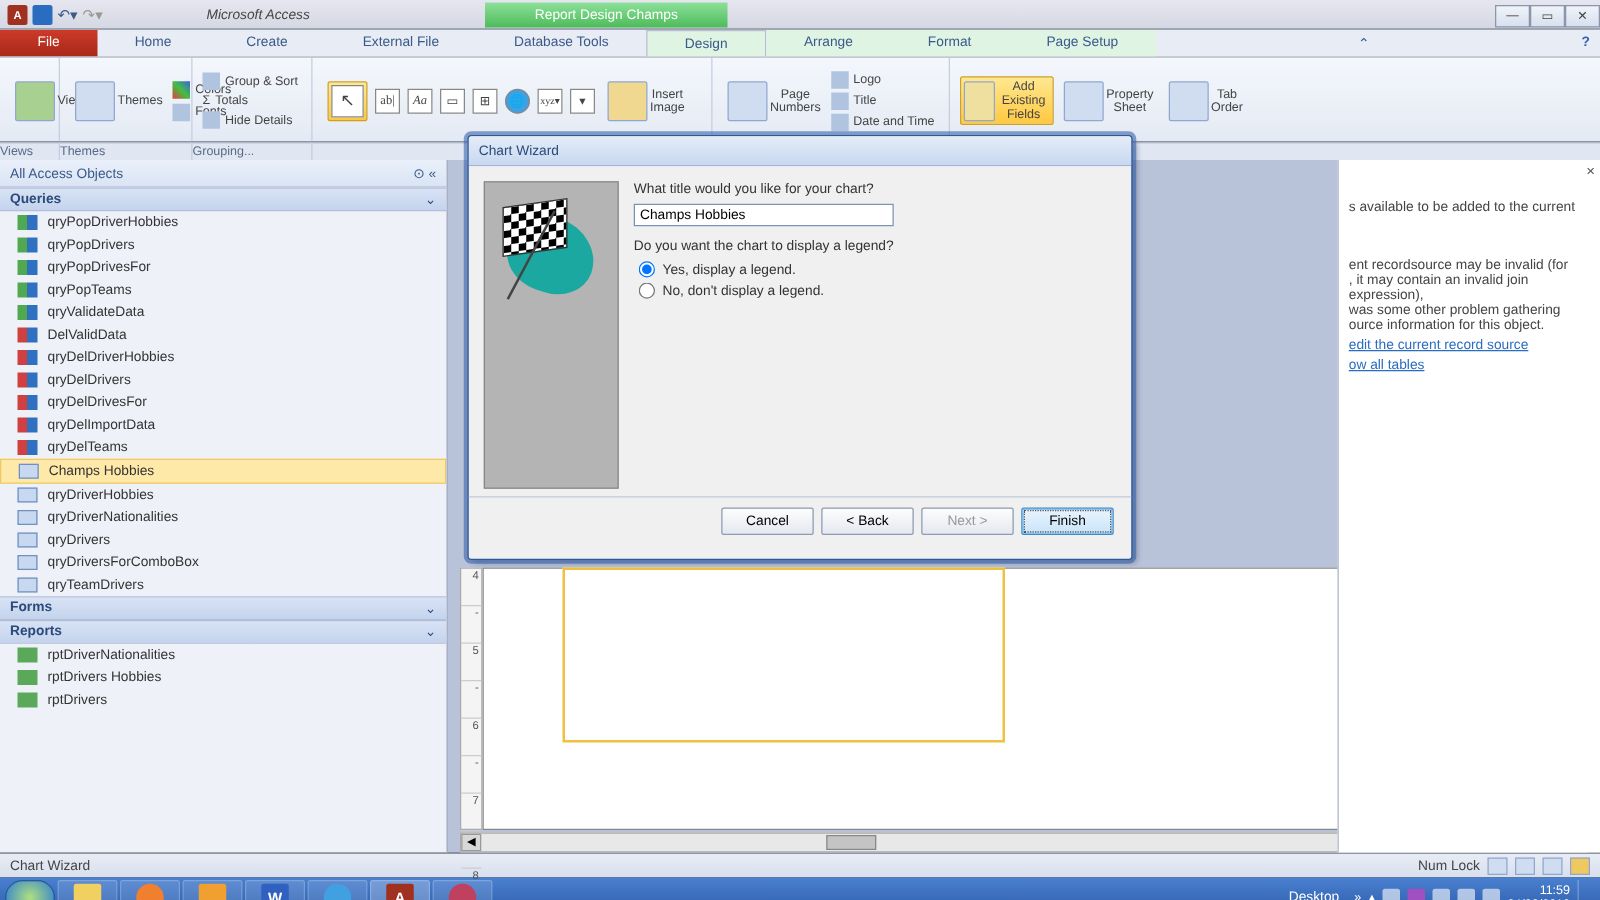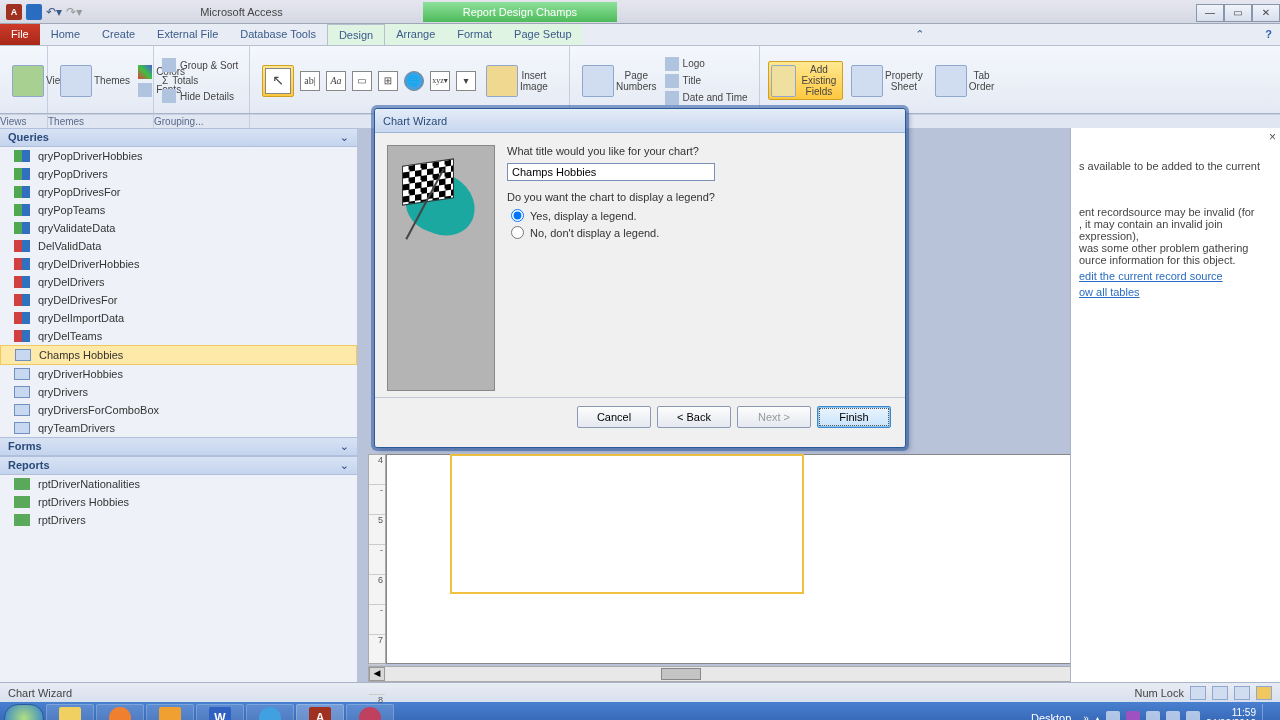--- a/index.html
+++ b/index.html
@@ -3,28 +3,28 @@
 <meta charset="utf-8">
 <style>
 * { margin: 0; padding: 0; box-sizing: border-box; font-family: "Segoe UI", Tahoma, sans-serif; }
 body { width: 1280px; height: 720px; overflow: hidden; background: #000; position: relative; }
 
 
 .titlebar { height: 24px; background: linear-gradient(#e6e6f0, #d4d8e2); display: flex; align-items: center; font-size: 11px; color: #444; border-bottom: 1px solid #a0a8b8; }
 .titlebar .qat { display: flex; align-items: center; gap: 4px; padding: 0 6px; }
 .titlebar .qat-icon { width: 16px; height: 16px; background: #a03020; border-radius: 2px; display:flex;align-items:center;justify-content:center;color:#fff;font-size:9px;font-weight:bold; }
 .titlebar .qat-save { width: 16px; height: 16px; background:#2a6cc0;border-radius:2px; }
-.titlebar .app-title { flex:0 0 auto; margin-left: 112px; }
+.titlebar .app-title { flex:0 0 auto; margin-left: 77px; font-style: italic; }
 .titlebar .context-tab { margin-left: 140px; background: linear-gradient(#8de09a,#4dbb5a); padding: 4px 40px; color:#fff; font-size:11px; }
 .titlebar .win-controls { margin-left: auto; display:flex; }
 .titlebar .win-btn { width: 28px; height: 18px; border:1px solid #8a96ac; background: linear-gradient(#f0f4fa,#d8e0ee); display:flex;align-items:center;justify-content:center;font-size:10px; margin-top:2px; }
 
 
 .ribbon-tabs { height: 22px; background: #e8ecf4; display:flex; font-size:11px; border-bottom:1px solid #b8c0d0; }
-.ribbon-tabs .tab { padding: 4px 11px; color:#3a5a8a; cursor:default; }
+.ribbon-tabs .tab { padding: 4px 30px; color:#3a5a8a; cursor:default; }
 .ribbon-tabs .file-tab { background: linear-gradient(#cd3a2a,#a82818); color:#fff; font-weight:normal; }
 .ribbon-tabs .active-tab { background:#f4f7fc; border:1px solid #b8c0d0; border-bottom:none; color:#3a5a8a; }
 .ribbon-tabs .context-tab2 { background:#e0f4e4; }
 .ribbon-tabs .help { margin-left:auto; padding:4px 8px; color:#3a5a8a; }
 
 
 .ribbon { height: 68px; background: linear-gradient(#f4f7fc,#e4eaf4); border-bottom:1px solid #aab4c8; display:flex; font-size:10px; color:#444; }
 .ribbon-group { border-right:1px solid #c4cee0; padding: 2px 8px 0; display:flex; flex-direction:column; }
 .ribbon-group-body { flex:1; display:flex; align-items:center; gap:4px; }
 .ribbon-btn-lg { display:flex; flex-direction:row; align-items:center; gap:2px; padding:2px 4px; }
@@ -250,20 +250,24 @@
   <div class="ribbon-group-label" style="width:48px">Views</div>
   <div class="ribbon-group-label" style="width:106px">Themes</div>
   <div class="ribbon-group-label" style="width:96px">Grouping...</div>
   <div class="ribbon-group-label" style="width:320px"></div>
   <div class="ribbon-group-label" style="width:190px"></div>
   <div class="ribbon-group-label" style="flex:1;border-right:none">Tools</div>
 </div>
 
 <div class="main">
   <div class="nav">
+    <div class="nav-header">
+      <span>All Access Objects</span>
+      <span class="chev">⊙ «</span>
+    </div>
     <div class="nav-section">
         <span>Queries</span>
         <span class="chev">⌄</span>
       </div>
     <div class="nav-list" id="nav-queries">
         <div class="nav-item">
           <span class="nav-icon query"></span>
           <span>qryPopDriverHobbies</span>
         </div>
         <div class="nav-item">
@@ -306,20 +310,24 @@
           <span class="nav-icon delquery"></span>
           <span>qryDelTeams</span>
         </div>
         <div class="nav-item selected">
           <span class="nav-icon selquery"></span>
           <span>Champs Hobbies</span>
         </div>
         <div class="nav-item">
           <span class="nav-icon selquery"></span>
           <span>qryDriverHobbies</span>
+        </div>
+        <div class="nav-item">
+          <span class="nav-icon selquery"></span>
+          <span>qryDriverNationalities</span>
         </div>
         <div class="nav-item">
           <span class="nav-icon selquery"></span>
           <span>qryDrivers</span>
         </div>
         <div class="nav-item">
           <span class="nav-icon selquery"></span>
           <span>qryDriversForComboBox</span>
         </div>
         <div class="nav-item">

